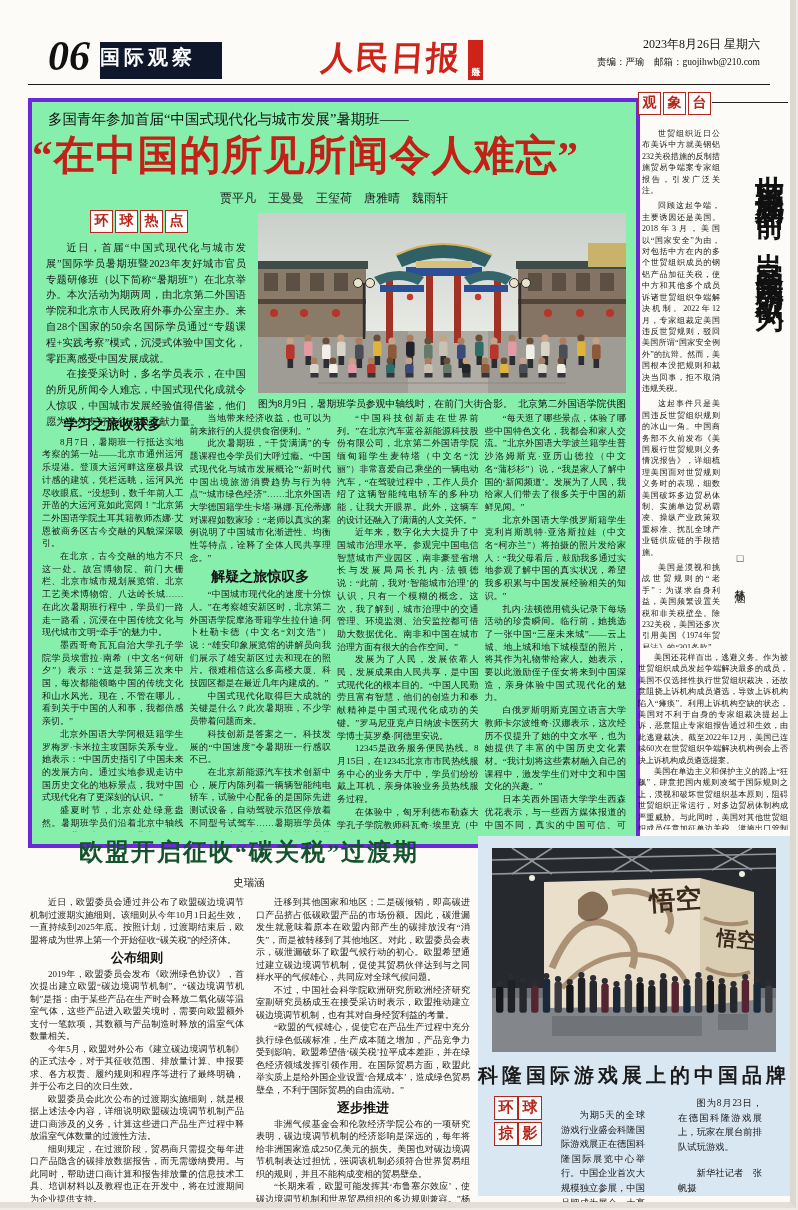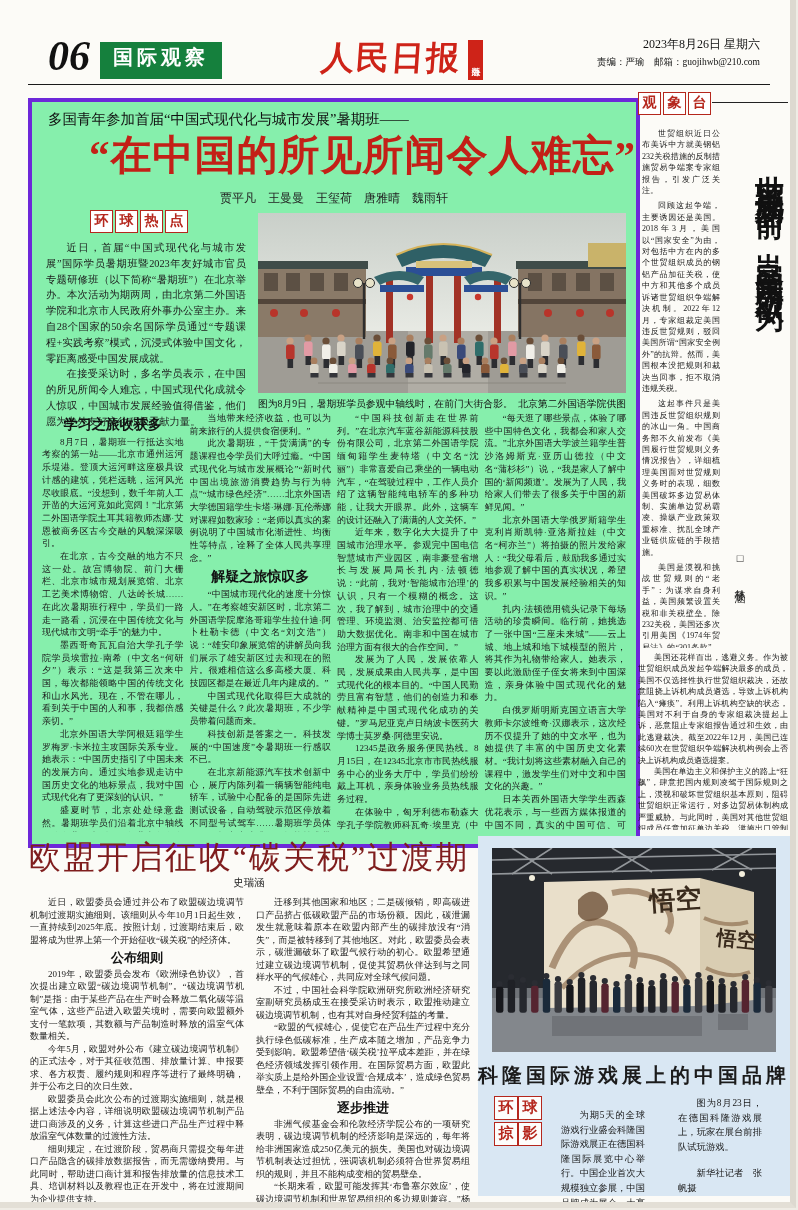--- a/index.html
+++ b/index.html
@@ -2,33 +2,33 @@
 <html><head>
 <meta charset="utf-8">
 <style>
   html,body{margin:0;padding:0}
   body{width:798px;height:1210px;position:relative;background:#efece5;
        font-family:"Liberation Serif","DejaVu Serif",serif;-webkit-font-smoothing:antialiased}
   .page{position:absolute;left:0;top:0;width:790px;height:1202px;background:#fcfbf7;
         border-right:6px solid #ddd9d0;border-bottom:6px solid #e3dfd6;overflow:hidden}
   
   .pagenum{position:absolute;left:48px;top:32px;font-style:italic;font-weight:bold;font-size:42px;color:#111}
-  .secbox{position:absolute;left:100px;top:42px;width:122px;height:37px;background:#15803d;color:#fff;
-          font-weight:bold;font-size:20px;letter-spacing:4px;text-align:center;line-height:31px;font-family:"Liberation Sans",sans-serif}
+  .secbox{position:absolute;left:100px;top:42px;width:122px;height:37px;background:#0f172a;color:#fff;
+          font-weight:bold;font-size:20px;letter-spacing:4px;line-height:31px;font-family:"Liberation Sans",sans-serif}
   .masthead{position:absolute;left:316px;top:36px;width:150px;text-align:center;font-weight:bold;
             font-size:33px;color:#ce2318;letter-spacing:2px;transform:skewX(-4deg)}
   .edbox{position:absolute;left:468px;top:40px;width:15px;height:40px;background:#ce2318;color:#fff;
          font-size:9px;writing-mode:vertical-rl;text-orientation:upright;text-align:center;line-height:15px}
   .dateline{position:absolute;right:30px;top:36px;font-size:12px;color:#111;text-align:right}
   .edline{position:absolute;right:30px;top:56px;font-size:9.5px;color:#111;text-align:right}
   .hdr-rule{position:absolute;left:28px;top:84px;width:742px;border-top:1.6px solid #1a1a1a}
   
   .feature{position:absolute;left:28px;top:98px;width:604px;height:742px;border:4px solid #6d28d9;background:#86efac}
   .kicker{position:absolute;left:16px;top:8px;font-size:14.5px;color:#111}
-  .headline{position:absolute;left:0;top:26px;width:100%;text-align:right;font-weight:bold;
+  .headline{position:absolute;left:0;top:26px;width:100%;text-align:left;font-weight:bold;
             font-size:41px;color:#c32017;letter-spacing:1px}
   .byline{position:absolute;left:0;top:88px;width:100%;text-align:center;font-size:12px;color:#222}
   .stamp{display:flex;gap:2px}
   .stamp span{width:21px;height:21px;border:1.6px solid #b5271d;color:#b5271d;font-weight:bold;font-size:14px;
               line-height:19px;text-align:center;background:#fff}
   .stamp-hot{position:absolute;left:58px;top:108px}
   .intro{position:absolute;left:14px;top:138px;width:200px;font-size:10.3px;line-height:15.8px;text-align:justify;color:#1a1a1a}
   .intro p{margin:0;text-indent:2em}
   .mainphoto{position:absolute;left:226px;top:111px;width:368px;height:180px;background:#cfd3cc;overflow:hidden}
   .photocap{position:absolute;left:226px;top:296px;width:368px;font-size:9.8px;color:#111;display:flex;justify-content:space-between}
@@ -45,22 +45,22 @@
   .op-body p{margin:4px;text-indent:2em}
   .vhead{position:absolute;right:0;top:62px;height:560px;writing-mode:vertical-rl;text-orientation:upright;
          font-weight:bold;font-size:29px;letter-spacing:7px;color:#111}
   .vauthor{position:absolute;left:96px;top:462px;height:100px;writing-mode:vertical-rl;text-orientation:upright;
            font-size:11px;color:#222;letter-spacing:2px}
   .op-bottom{position:absolute;left:2px;top:562px;width:150px;height:178px;overflow:hidden;
              font-size:8px;line-height:11.4px;text-align:justify;color:#1a1a1a}
   .op-bottom p{margin:0;text-indent:2em}
   
   .eu{position:absolute;left:28px;top:836px;width:442px;height:370px}
-  .eu-head{position:absolute;left:0;top:0;width:100%;text-align:center;font-weight:normal;font-size:32px;
-           letter-spacing:2px;color:#7f1d1d}
+  .eu-head{position:absolute;left:0;top:0;width:100%;text-align:center;font-weight:bold;font-size:24px;
+           letter-spacing:2px;color:#14532d}
   .eu-byline{position:absolute;left:0;top:40px;width:100%;text-align:center;font-size:10.5px;color:#222}
   .eu-cols{position:absolute;left:2px;top:60px;width:440px;height:308px;display:flex;gap:12px}
   .eu-cols .col{flex:1;overflow:hidden;font-size:9px;line-height:12.5px;text-align:justify;color:#1a1a1a}
   .eu-cols p{margin:0;text-indent:2em}
   .eu-cols .sub-h{font-size:13px;margin:6px 0 3px}
   
   .expo{position:absolute;left:478px;top:836px;width:312px;height:360px;background:#d9e7f3}
   .expophoto{position:absolute;left:14px;top:12px;width:284px;height:204px;background:#3a3c40;overflow:hidden}
   .expo-title{position:absolute;left:0;top:226px;width:100%;text-align:left;font-size:20px;font-weight:600;
               letter-spacing:4px;color:#1b1b1b}

